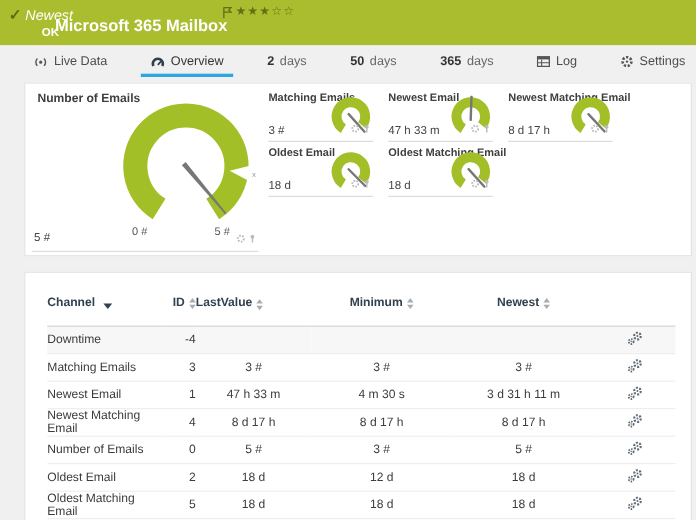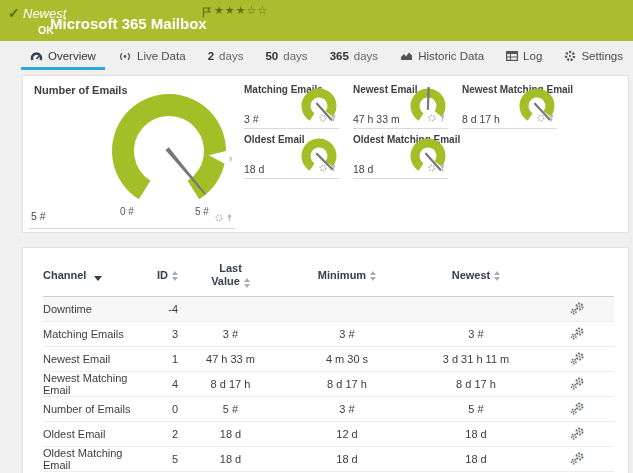--- a/index.html
+++ b/index.html
@@ -54,21 +54,21 @@
   .tile-gauge .needle{stroke-width:2.2;stroke-linecap:round;}
   .tile-value{position:absolute;left:0;bottom:3px;font-size:10.5px;color:#444;white-space:nowrap;}
 
   
   .chan-table{border-collapse:collapse;margin:6px 16px 0 20px;width:571px;table-layout:fixed;}
   .chan-table th{font-size:11px;font-weight:bold;color:#32414e;height:42px;vertical-align:middle;
                  border-bottom:1px solid #cfcfcf;padding:0;}
   .chan-table td{font-size:11px;color:#3c3c3c;height:24px;padding:0;border-bottom:1px solid #ededed;}
   .c-left{text-align:left;} .c-right{text-align:right;} .c-center{text-align:center;}
   .hflex{display:inline-flex;align-items:flex-end;gap:4px;}
-  .two-line{display:flex;flex-direction:column;align-items:center;line-height:13px;}
+  .two-line{display:flex;flex-direction:row;align-items:center;line-height:13px;}
   .caret{width:0;height:0;border-left:4px solid transparent;border-right:4px solid transparent;
          border-top:5px solid #32414e;display:inline-block;margin-left:4px;}
   .sort{display:inline-flex;flex-direction:column;gap:2px;}
   .sort i{width:0;height:0;border-left:3px solid transparent;border-right:3px solid transparent;display:block;}
   .sort .up{border-bottom:4px solid #a8adb3;}
   .sort .dn{border-top:4px solid #a8adb3;}
   tr.alt td{background:#f7f7f7;}
   .edit-cell{text-align:center;}
 </style>
 </head>
@@ -81,57 +81,49 @@
   <span class="flag">
     <svg width="9" height="11" viewBox="0 0 9 11">
         <path d="M1.5 1 H8 L6 3 L8 5 H1.5 M1.5 0.5 V10.5" fill="none" stroke="rgba(25,35,0,.5)" stroke-width="1.2"></path>
       </svg>
   </span>
   <span class="stars">★★★☆☆</span>
   <span class="status-ok">OK</span>
 </div>
 
 <div class="tabs">
+  <div class="tab">
+    <span class="ticon">
+      <svg width="14" height="11" viewBox="0 0 14 11">
+          <circle cx="7" cy="5.5" r="1.4" fill="#555"></circle>
+          <path d="M4 2.2 A4.6 4.6 0 0 0 4 8.8 M10 2.2 A4.6 4.6 0 0 1 10 8.8" fill="none" stroke="#555" stroke-width="1.3"></path>
+        </svg>
+    </span>
+    <span>Live Data</span>
+  </div>
   <div class="tab active">
     <span class="ticon">
       <svg width="13" height="11" viewBox="0 0 13 11">
           <path d="M2.5 9 A4.5 4.5 0 1 1 10.5 9" fill="none" stroke="#31404e" stroke-width="2.4"></path>
           <line x1="6.5" y1="8" x2="9.6" y2="4.6" stroke="#31404e" stroke-width="1.6"></line>
         </svg>
     </span>
     <span>Overview</span>
   </div>
   <div class="tab">
-    <span class="ticon">
-      <svg width="14" height="11" viewBox="0 0 14 11">
-          <circle cx="7" cy="5.5" r="1.4" fill="#555"></circle>
-          <path d="M4 2.2 A4.6 4.6 0 0 0 4 8.8 M10 2.2 A4.6 4.6 0 0 1 10 8.8" fill="none" stroke="#555" stroke-width="1.3"></path>
-        </svg>
-    </span>
-    <span>Live Data</span>
-  </div>
-  <div class="tab">
     <b>2</b>
     <span class="word">days</span>
   </div>
   <div class="tab">
     <b>50</b>
     <span class="word">days</span>
   </div>
   <div class="tab">
     <b>365</b>
     <span class="word">days</span>
-  </div>
-  <div class="tab">
-    <span class="ticon">
-      <svg width="13" height="10" viewBox="0 0 13 10">
-          <path d="M1 9 L1 6 L4 3 L6 5.5 L9 1.5 L12 4.5 L12 9 Z" fill="#555"></path>
-        </svg>
-    </span>
-    <span>Historic Data</span>
   </div>
   <div class="tab">
     <span class="ticon">
       <svg width="12" height="10" viewBox="0 0 12 10">
           <rect x="0.6" y="0.6" width="10.8" height="8.8" fill="none" stroke="#555" stroke-width="1.2"></rect>
           <rect x="0.6" y="0.6" width="10.8" height="2.4" fill="#555"></rect>
           <line x1="0.6" y1="6" x2="11.4" y2="6" stroke="#555" stroke-width="1"></line>
           <line x1="4.4" y1="3" x2="4.4" y2="9.4" stroke="#555" stroke-width="1"></line>
         </svg>
     </span>

